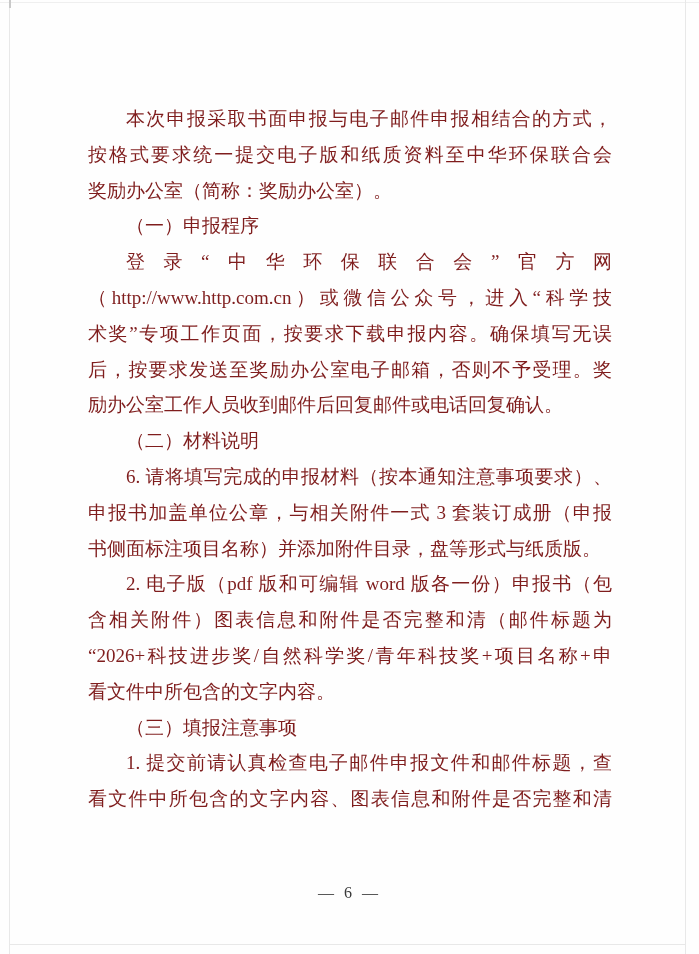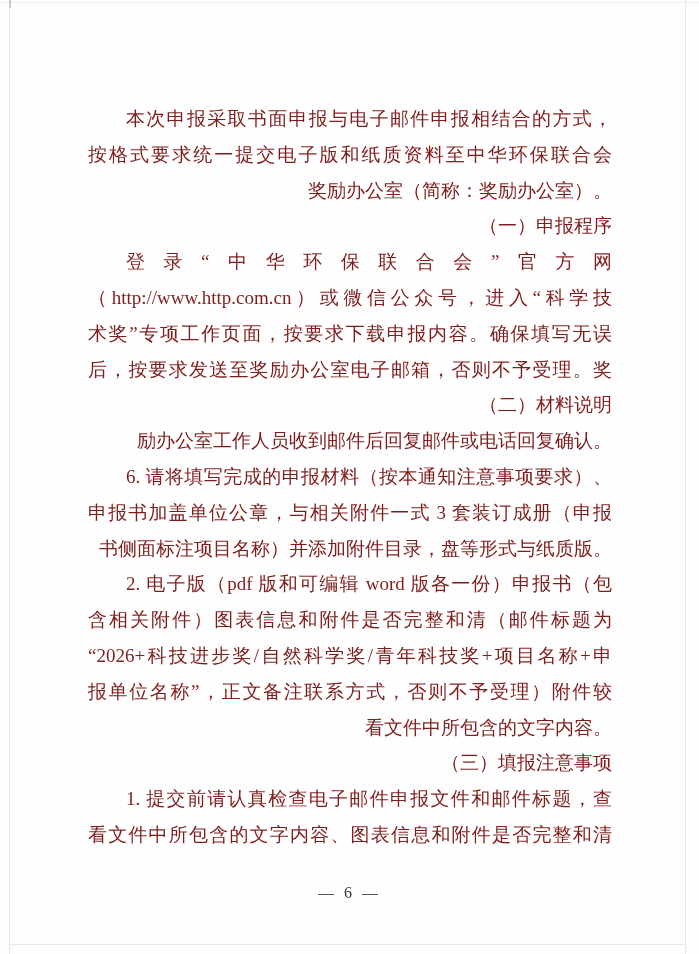--- a/index.html
+++ b/index.html
@@ -38,21 +38,21 @@
     width: 524px;
     color: #7f1d1d;
     font-size: 19px;
     margin-top: 24px;
   }
   .line {
     height: 35.8px;
     line-height: 35.8px;
     overflow: hidden;
     white-space: nowrap;
-    text-align: right;
+    text-align: left;
   }
   .fill {
     white-space: normal;
     text-align: justify;
     text-align-last: justify;
   }
   .indent {
     text-indent: 2em;
   }
   .footer {
@@ -79,29 +79,28 @@
 
   <div class="textblock">
     <div class="line indent fill">本次申报采取书面申报与电子邮件申报相结合的方式，</div>
     <div class="line fill">按格式要求统一提交电子版和纸质资料至中华环保联合会</div>
     <div class="line">奖励办公室（简称：奖励办公室）。</div>
     <div class="line indent">（一）申报程序</div>
     <div class="line indent fill">登录“中华环保联合会”官方网</div>
     <div class="line fill">（http://www.http.com.cn）或微信公众号，进入“科学技</div>
     <div class="line fill">术奖”专项工作页面，按要求下载申报内容。确保填写无误</div>
     <div class="line fill">后，按要求发送至奖励办公室电子邮箱，否则不予受理。奖</div>
+    <div class="line">励办公室工作人员收到邮件后回复邮件或电话回复确认。</div>
     <div class="line indent">（二）材料说明</div>
-    <div class="line">励办公室工作人员收到邮件后回复邮件或电话回复确认。</div>
     <div class="line indent fill">6. 请将填写完成的申报材料（按本通知注意事项要求）、</div>
     <div class="line fill">申报书加盖单位公章，与相关附件一式 3 套装订成册（申报</div>
     <div class="line">书侧面标注项目名称）并添加附件目录，盘等形式与纸质版。</div>
     <div class="line indent fill">2. 电子版（pdf 版和可编辑 word 版各一份）申报书（包</div>
     <div class="line fill">含相关附件）图表信息和附件是否完整和清（邮件标题为</div>
     <div class="line fill">“2026+科技进步奖/自然科学奖/青年科技奖+项目名称+申</div>
-    <div class="line fill">报单位名称”，正文备注联系方式，否则不予受理）附件较</div>
     <div class="line">看文件中所包含的文字内容。</div>
     <div class="line indent">（三）填报注意事项</div>
     <div class="line indent fill">1. 提交前请认真检查电子邮件申报文件和邮件标题，查</div>
     <div class="line fill">看文件中所包含的文字内容、图表信息和附件是否完整和清</div>
   </div>
 
   <div class="footer">— 6 —</div>
 
 </div>
 

